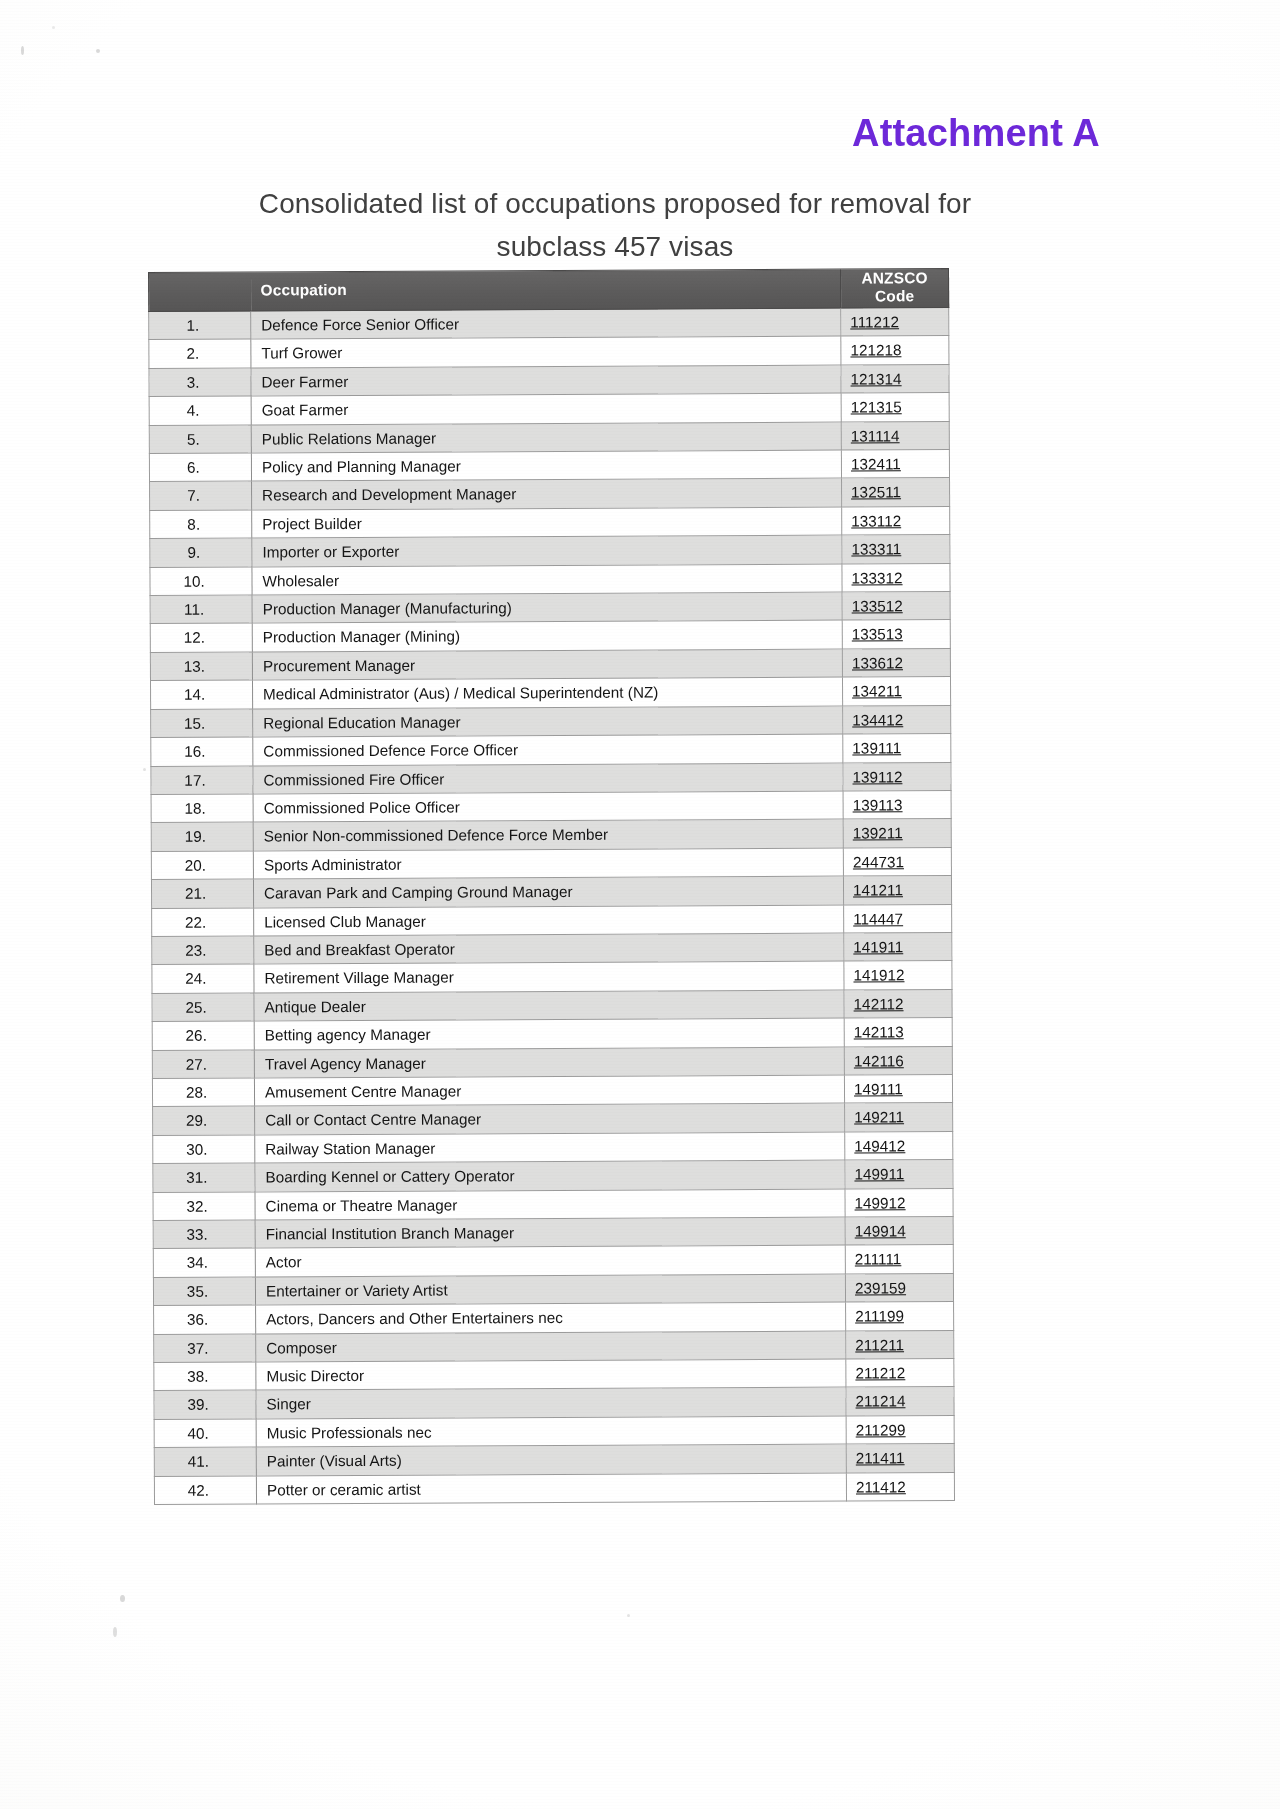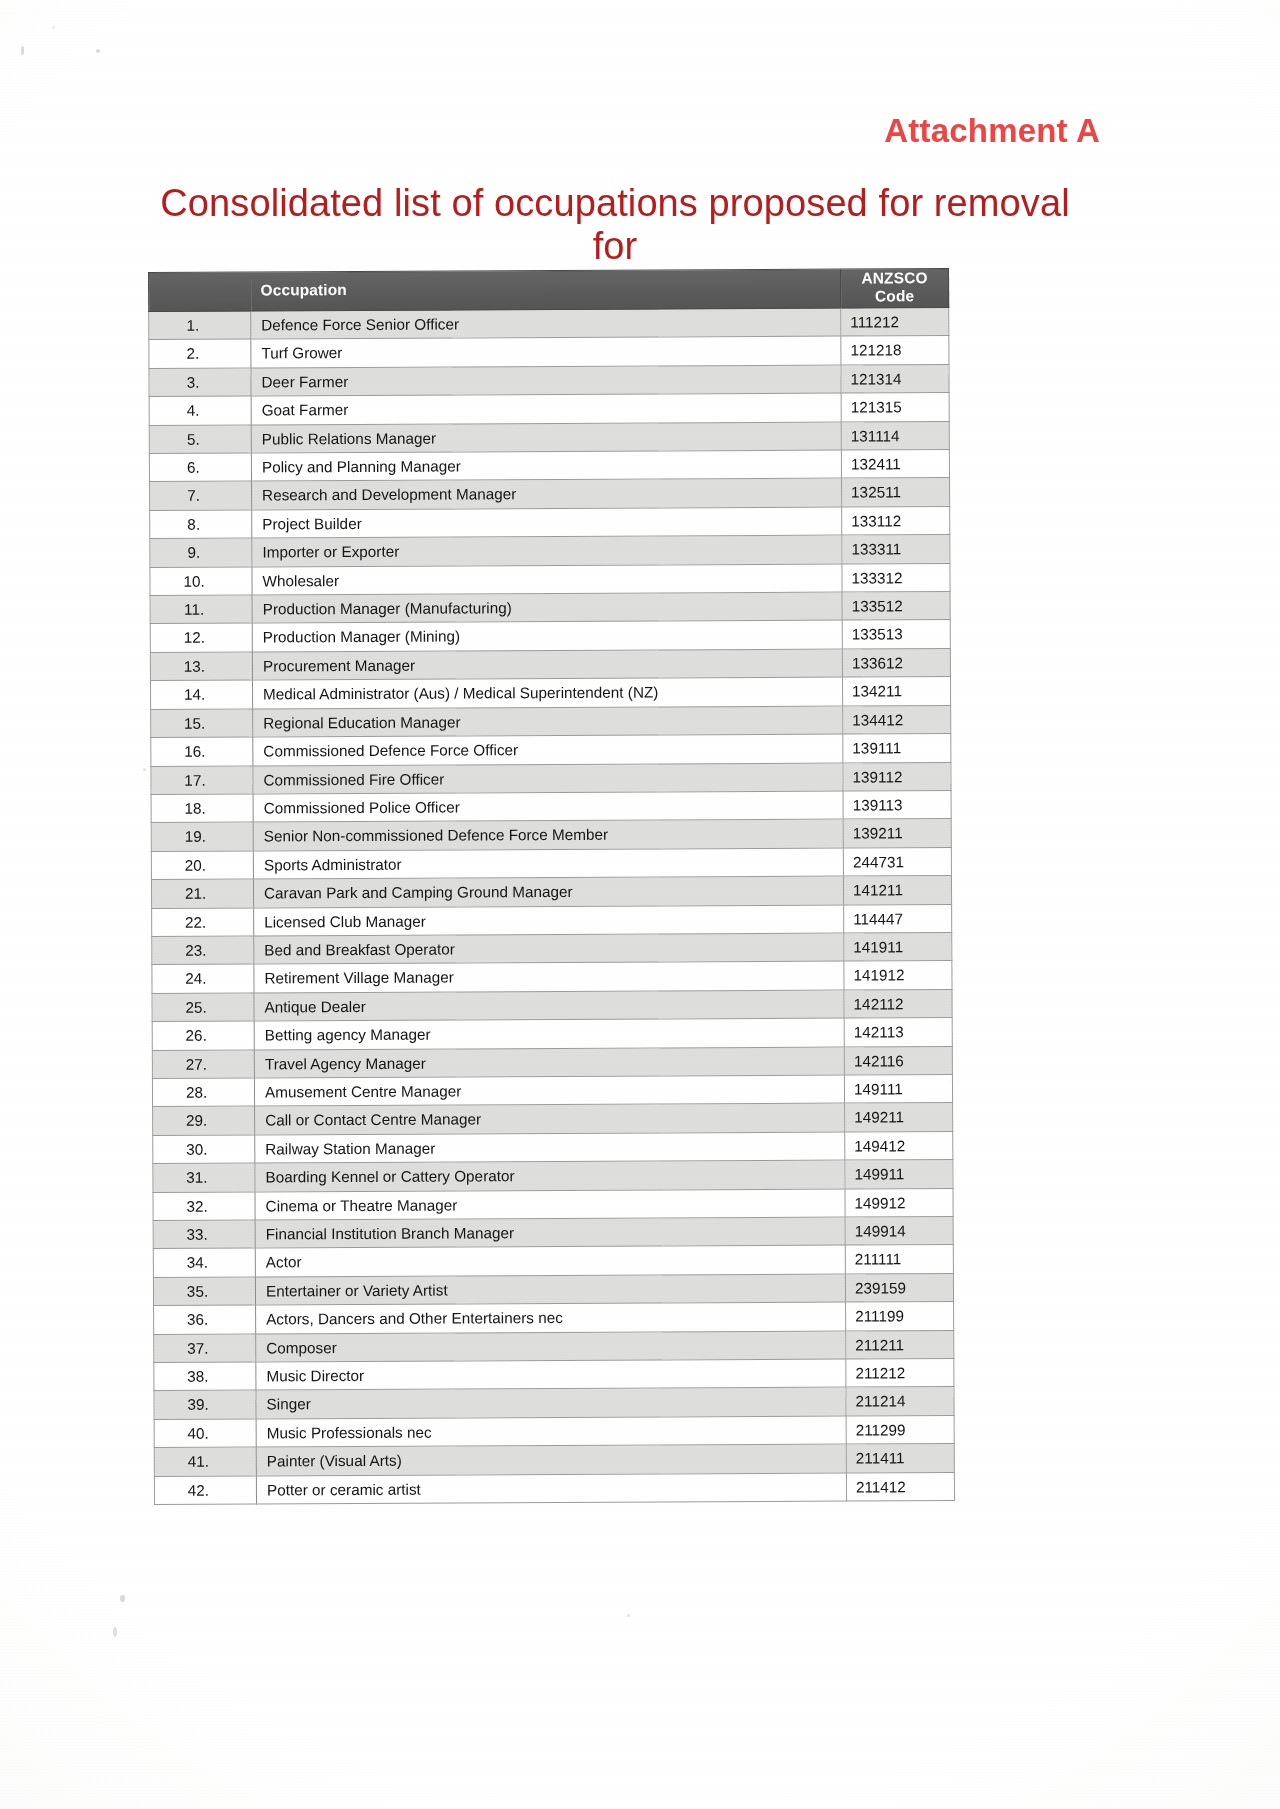--- a/index.html
+++ b/index.html
@@ -38,36 +38,36 @@
   }
 
   
   .attachment-title {
     position: absolute;
     left: 0;
     top: 112px;
     width: 1100px;
     text-align: right;
     font-family: "Liberation Sans", sans-serif;
-    font-size: 33px;
+    font-size: 38px;
     font-weight: bold;
-    color: #ef4444;
+    color: #6d28d9;
     letter-spacing: .2px;
   }
 
   .doc-title {
     position: absolute;
     left: 150px;
     top: 182px;
     width: 930px;
     text-align: center;
     font-family: "Liberation Sans", sans-serif;
-    font-size: 38px;
+    font-size: 28px;
     font-weight: normal;
-    color: #b91c1c;
+    color: #404040;
     line-height: 43px;
     letter-spacing: .1px;
   }
 
   
   .table-wrap {
     position: absolute;
     left: 148px;
     top: 272px;
     width: 800px;
@@ -116,20 +116,21 @@
     border-right-color: #8d8d8d;
   }
   tbody td.occ {
     text-align: left;
     padding-left: 10px;
   }
   tbody td.code {
     text-align: left;
     padding-left: 9px;
     border-left-color: #8d8d8d;
+    text-decoration: underline;
   }
 
   
   tbody tr.shade td { background: #dededd; }
   tbody tr.plain td { background: #ffffff; }
 
   
   .scan-noise {
     position: absolute;
     inset: 0;

